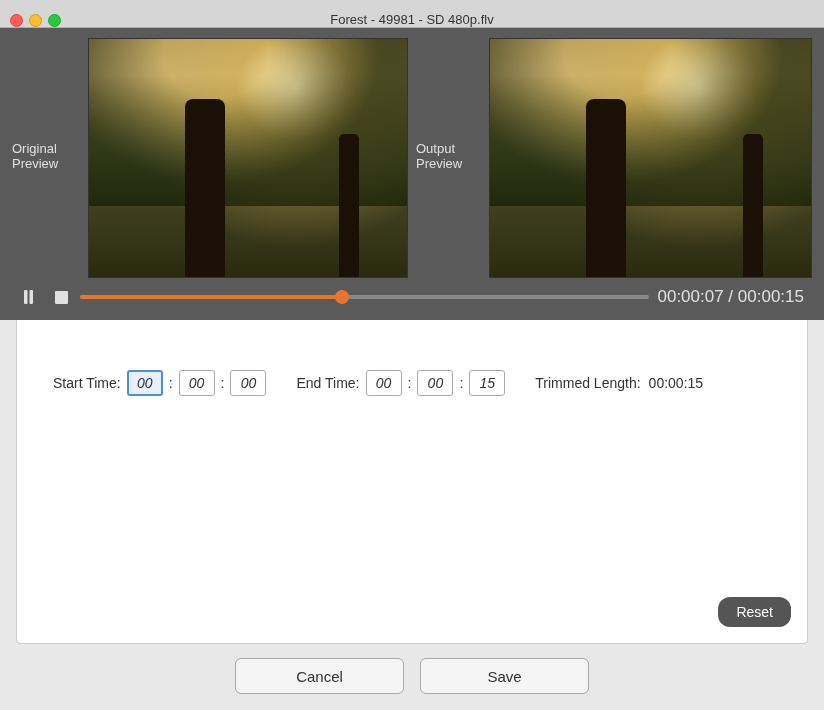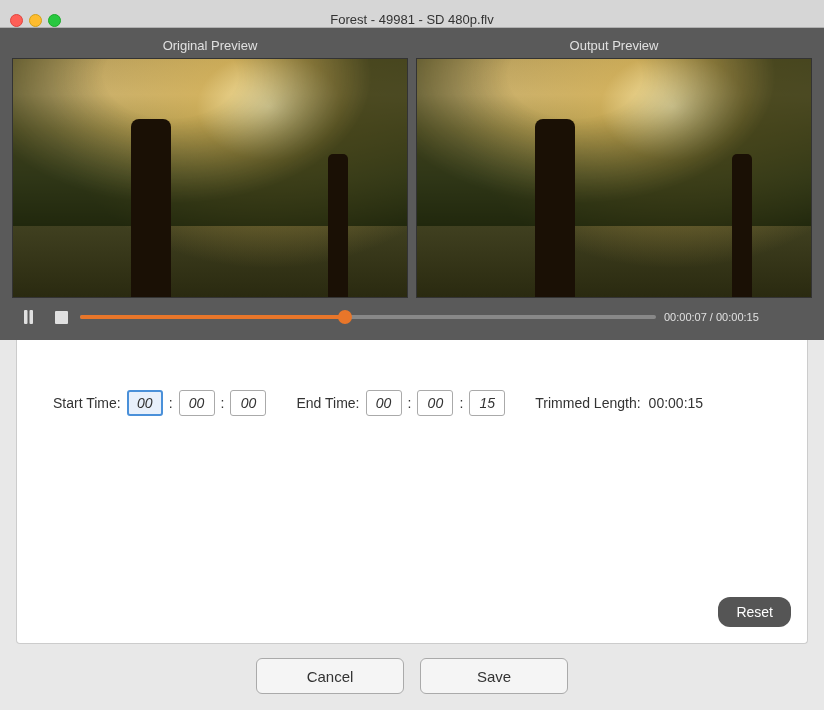--- a/index.html
+++ b/index.html
@@ -53,21 +53,20 @@
       display: flex;
       flex-direction: column;
     }
     .preview-row {
       display: flex;
       gap: 8px;
     }
     .preview-col {
       flex: 1;
       display: flex;
-      flex-direction: column;
       align-items: center;
     }
     .preview-label {
       color: #e0e0e0;
       font-size: 13px;
       margin-bottom: 5px;
     }
     .video-frame {
       width: 100%;
       height: 240px;
@@ -122,24 +121,24 @@
       top: 50%;
       transform: translateY(-50%);
       width: 14px;
       height: 14px;
       background: #e8762a;
       border-radius: 50%;
       cursor: pointer;
     }
     .time-display {
       color: #e0e0e0;
-      font-size: 11px;
+      font-size: 17px;
       white-space: nowrap;
       min-width: 140px;
-      text-align: left;
+      text-align: center;
     }
 
     
     .main-content {
       flex: 1;
       background: #e8e8e8;
       padding: 0;
       display: flex;
       flex-direction: column;
     }
@@ -260,21 +259,21 @@
     }
 
     
     .bottom-buttons {
       display: flex;
       justify-content: center;
       gap: 16px;
       padding: 14px 0 16px 0;
     }
     .bottom-btn {
-      width: 148px;
+      width: 169px;
       height: 36px;
       border-radius: 6px;
       font-size: 15px;
       cursor: pointer;
       border: 1px solid #aaa;
       background: #f5f5f5;
       color: #333;
     }
 
     

